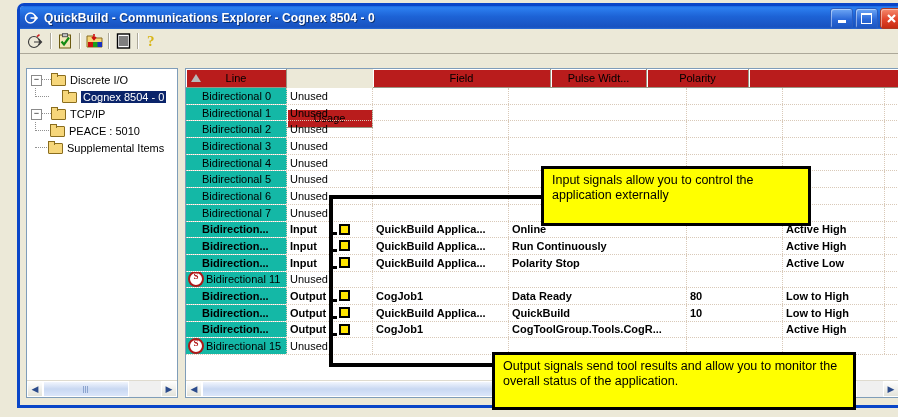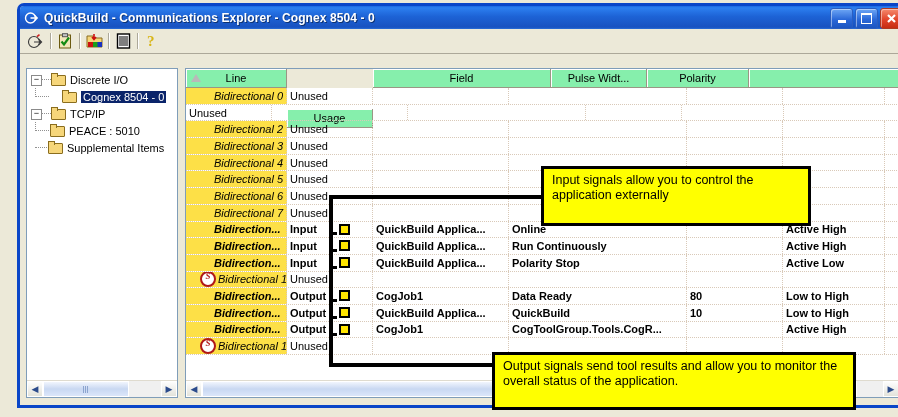--- a/index.html
+++ b/index.html
@@ -49,30 +49,30 @@
   .folder:after{content:"";position:absolute;left:0;top:0px;width:7px;height:4px;
                 background:#f6d67a;border:1px solid #8a6d1e;border-bottom:none;box-sizing:border-box;}
   .tlabel{margin-left:3px;}
   .tlabel.sel{background:#0a246a;color:#ffffff;padding:0 2px;}
 
   
   .grid-pane{position:absolute;left:165px;top:14px;right:6px;bottom:7px;
              background:#ffffff;border:1px solid #7f9db9;box-sizing:border-box;overflow:hidden;}
   .ghead{position:absolute;left:0;top:0;right:0;height:19px;background:#ece9d8;display:flex;}
   .gh{height:19px;box-sizing:border-box;border-right:1px solid #9a9684;
-      border-bottom:1px solid #9a9684;background:#86efac;
+      border-bottom:1px solid #9a9684;background:#b91c1c;
       box-shadow:inset 1px 1px 0 #ffffff;display:flex;align-items:center;justify-content:center;
       font-size:11px;color:#000;position:relative;}
   .sorttri{position:absolute;left:5px;top:5px;width:0;height:0;
            border-left:5px solid transparent;border-right:5px solid transparent;border-bottom:8px solid #b9b9b9;}
   .gbody{position:absolute;left:0;top:19px;right:0;bottom:17px;overflow:hidden;}
   .grow{position:relative;height:16.7px;display:flex;border-bottom:1px dotted #d9c9b8;box-sizing:border-box;}
   .gc{height:100%;box-sizing:border-box;border-right:1px dotted #d9c9b8;display:flex;align-items:center;
       padding:0 3px;font-size:11px;color:#000;overflow:hidden;white-space:nowrap;}
-  .gc.line{background:#fde047;padding-left:14px;font-style:italic;}
+  .gc.line{background:#14b8a6;padding-left:2px;}
   .grow.bold .gc{font-weight:bold;}
   .errico{width:12px;height:12px;border-radius:50%;background:#ffffff;border:2px solid #b01818;
           flex:none;margin-right:2px;position:relative;}
   .errico:before{content:"S";position:absolute;left:0;right:0;top:-2px;text-align:center;
                  font-size:9px;font-weight:bold;color:#b01818;font-family:"Liberation Serif",serif;}
   .spacer12{width:14px;flex:none;}
   .usecell{position:relative;}
   .sigbox{position:absolute;right:22px;top:2px;width:11px;height:11px;background:#ffe500;
           border:2px solid #000;box-sizing:border-box;}
 
@@ -252,20 +252,24 @@
               </div>
               <div class="gc" style="width: 96px;">
                 <span></span>
               </div>
               <div class="gc" style="width: 102px;">
                 <span></span>
               </div>
               <div class="gc" style="flex: 1 1 0%;"></div>
             </div>
             <div class="grow">
+              <div class="gc line" style="width: 101px;">
+                <span class="spacer12"></span>
+                <span>Bidirectional 1</span>
+              </div>
               <div class="gc usecell" style="width: 86px;">
                 <span>Unused</span>
               </div>
               <div class="gc" style="width: 136px;">
                 <span></span>
               </div>
               <div class="gc" style="width: 178px;">
                 <span></span>
               </div>
               <div class="gc" style="width: 96px;">

